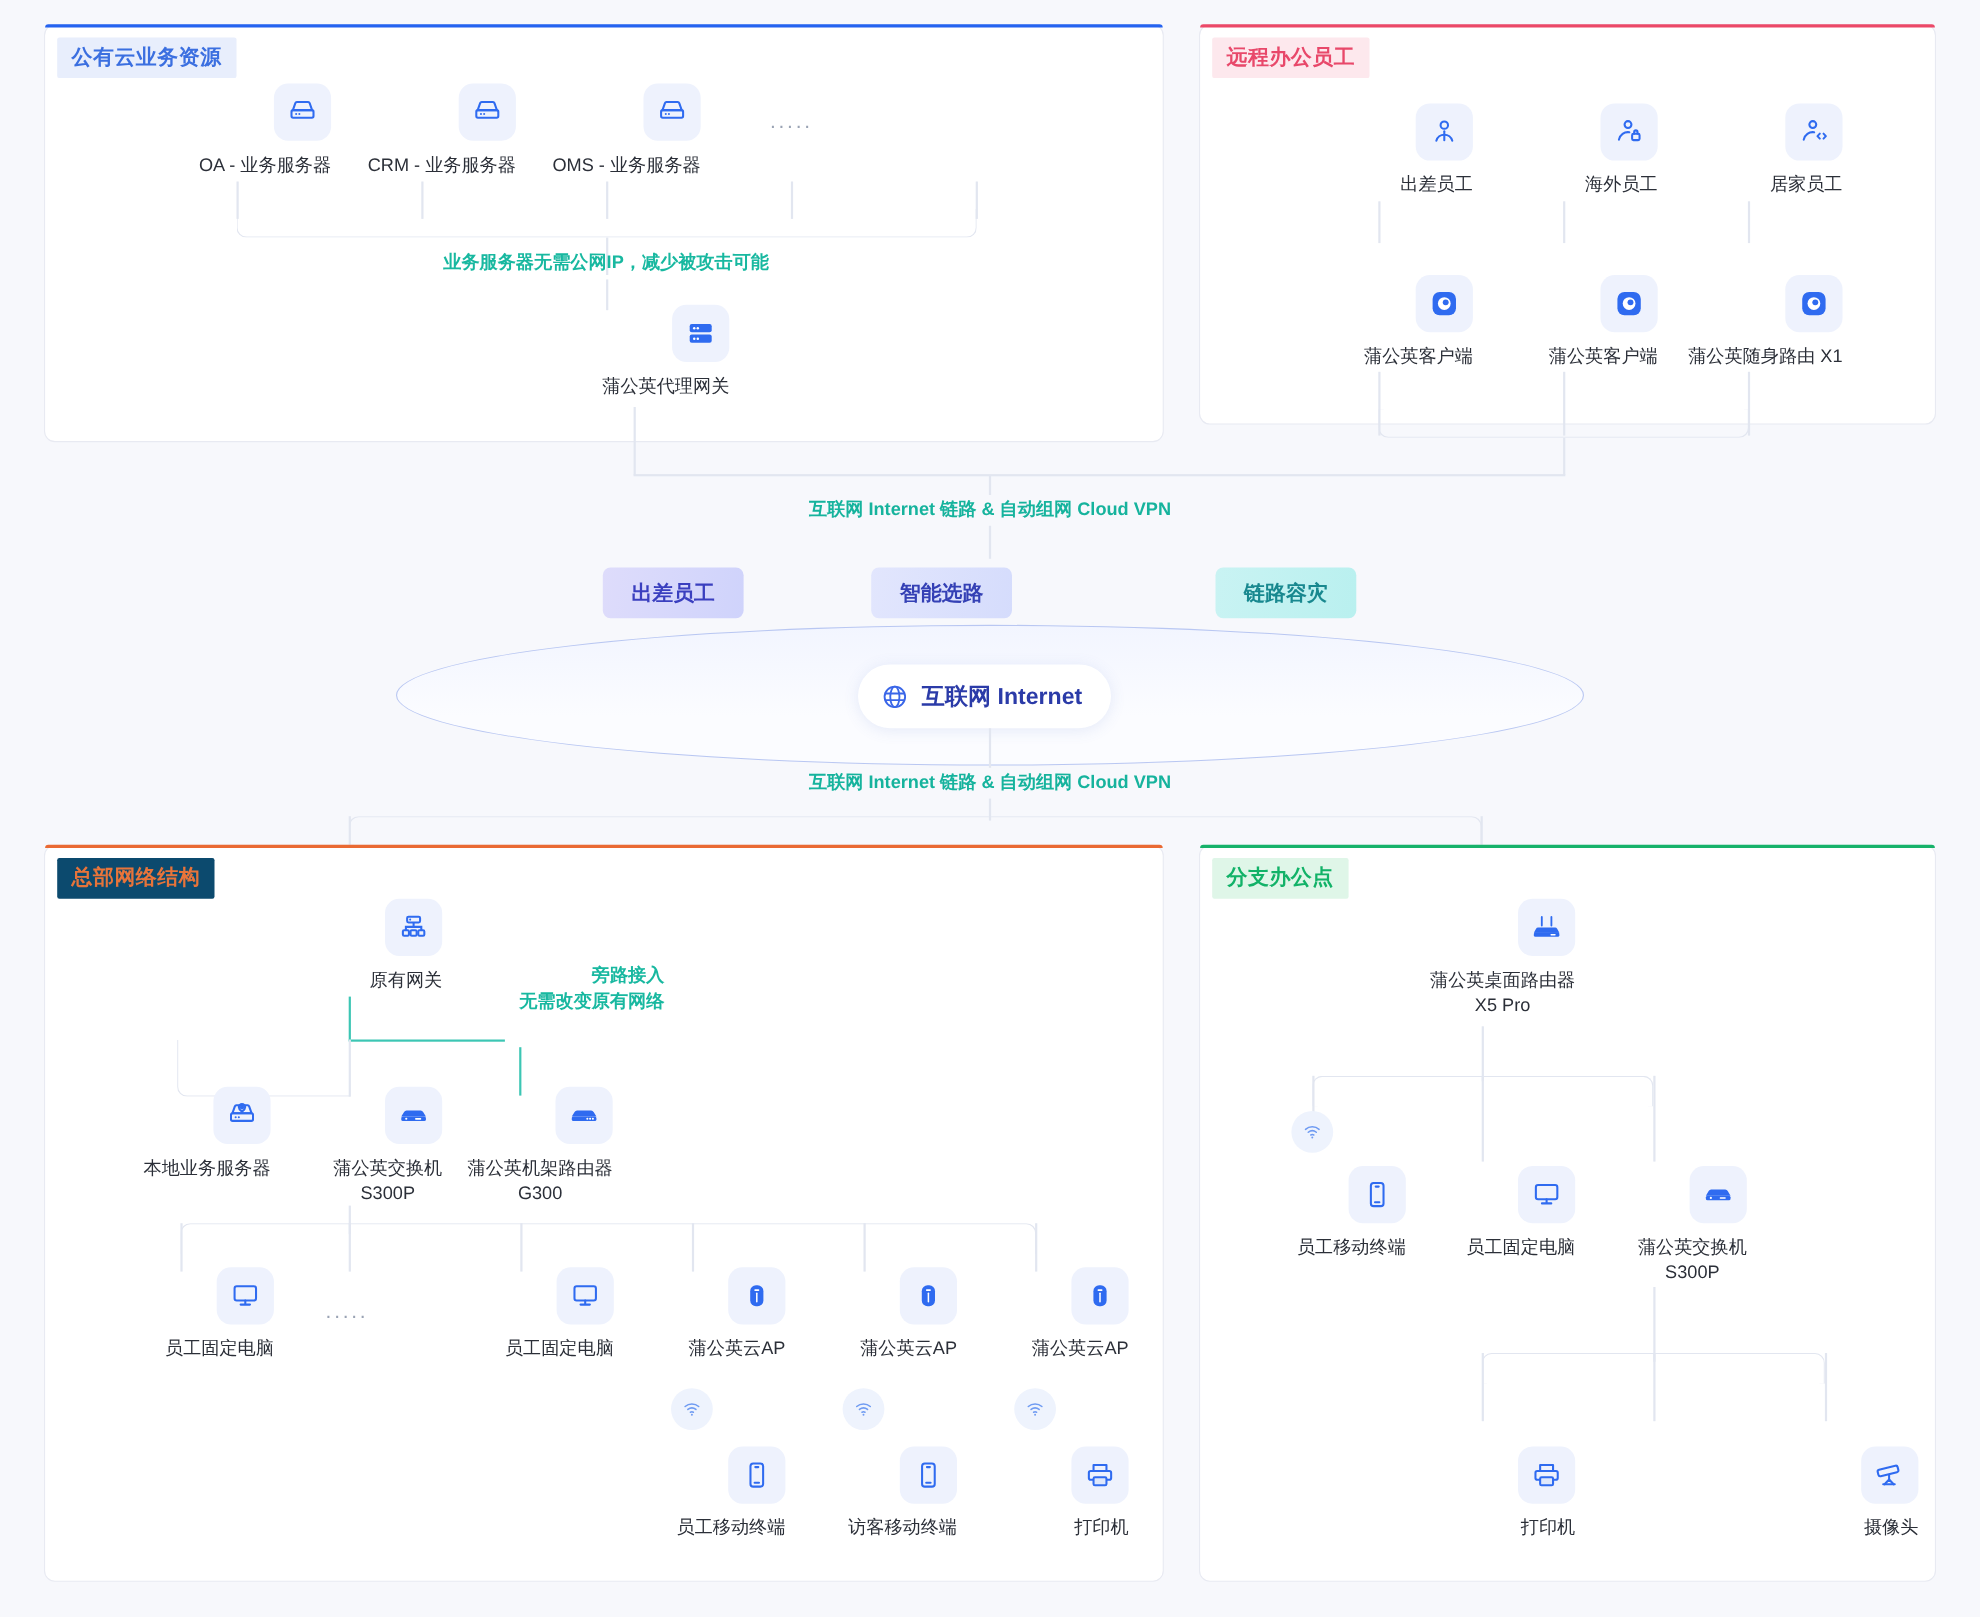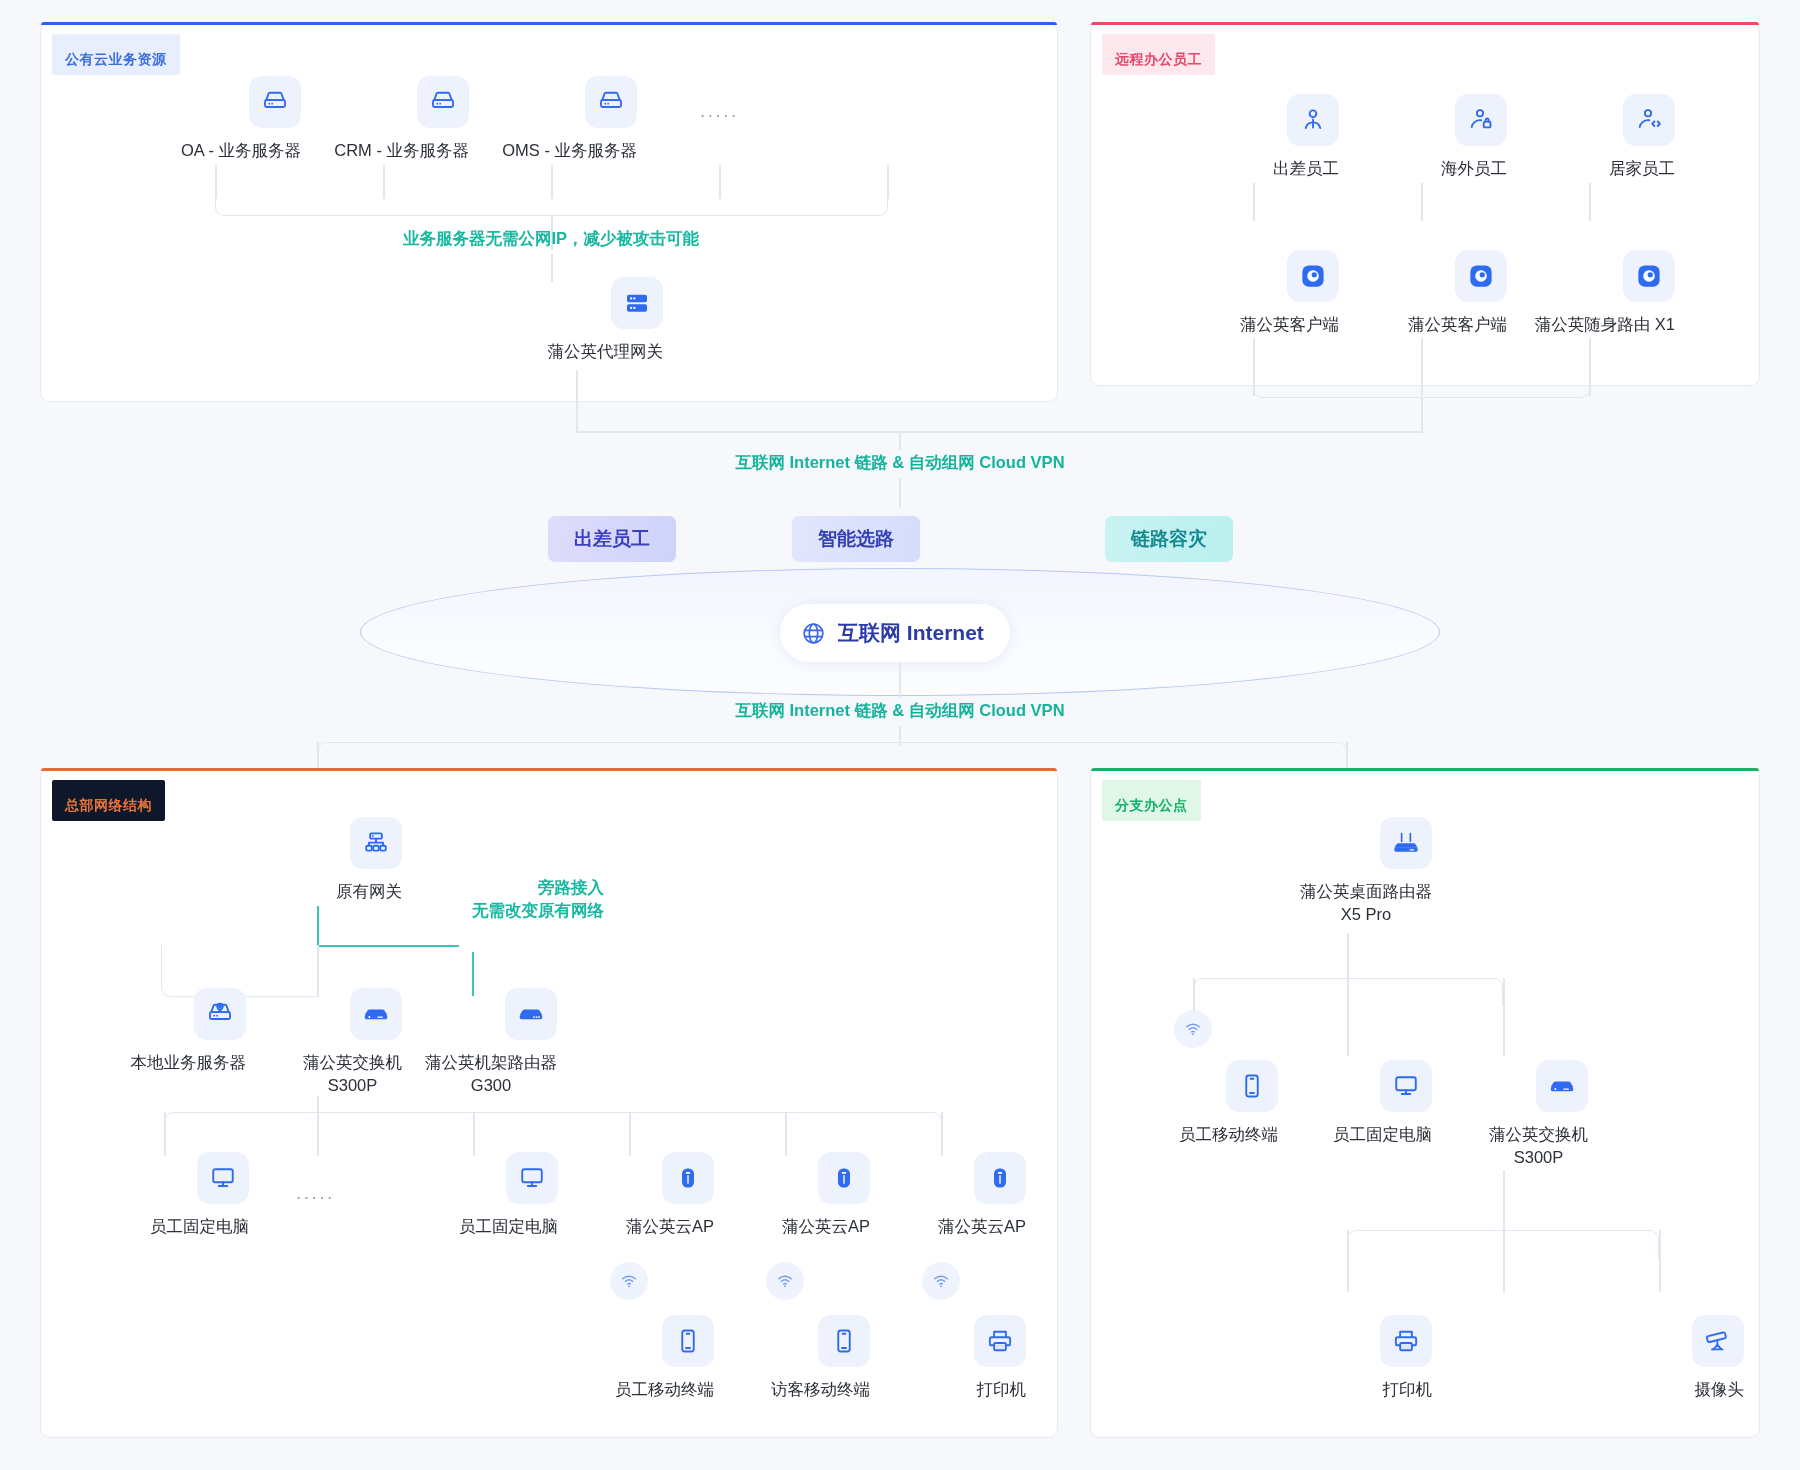--- a/index.html
+++ b/index.html
@@ -27,30 +27,30 @@
     border-radius: 10px 10px 0 0;
   }
   .panel-cloud::before  { background: #2563f0; }
   .panel-remote::before { background: #ec4968; }
   .panel-hq::before     { background: #ea6a33; }
   .panel-branch::before { background: #17b26a; }
 
   .panel-tag {
     position: absolute;
     top: 12px; left: 12px;
-    padding: 17px 13px 6px;
+    padding: 5px 13px 6px;
     border-radius: 2px;
-    font-size: 14px;
+    font-size: 19px;
     font-weight: 700;
     letter-spacing: .5px;
     white-space: nowrap;
   }
   .tag-cloud  { background: #e8eefc; color: #3b6fe0; }
   .tag-remote { background: #fde8ed; color: #e8486a; }
-  .tag-hq     { background: #0f172a; color: #e8743a; }
+  .tag-hq     { background: #0c4a6e; color: #e8743a; }
   .tag-branch { background: #dff6e8; color: #12b268; }
 
   
   .node {
     position: absolute;
     display: flex;
     flex-direction: column;
     align-items: flex-end;
     width: 170px;
     margin-left: -85px;

